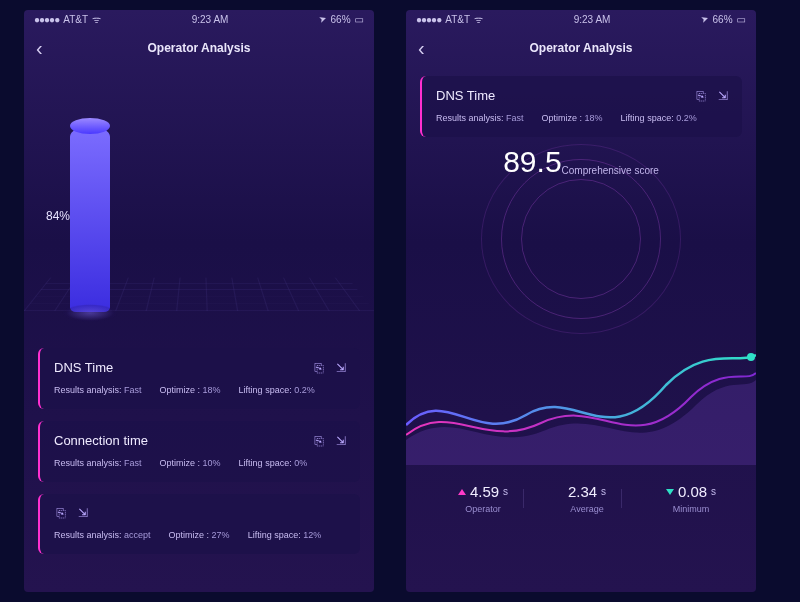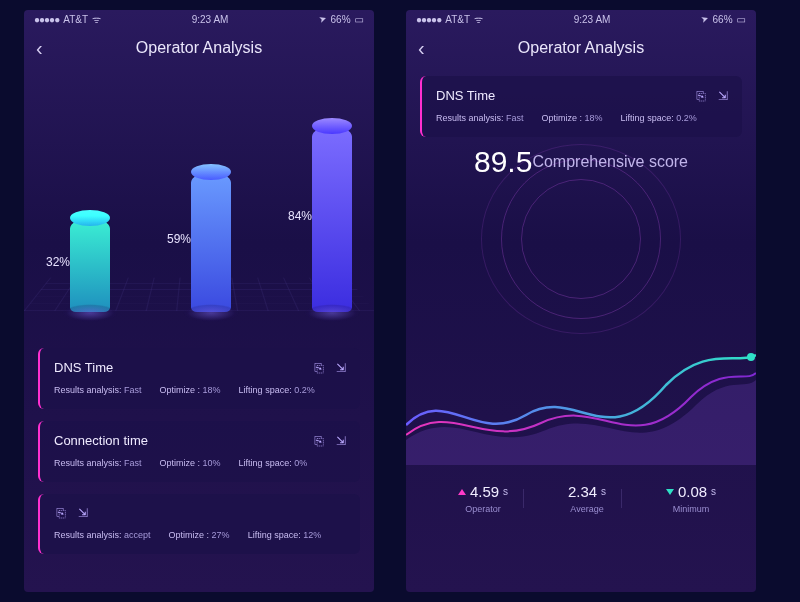--- a/index.html
+++ b/index.html
@@ -19,21 +19,21 @@
     overflow: hidden;
   }
   .status-bar {
     height: 18px; display: flex; align-items: center; justify-content: space-between;
     padding: 0 10px; font-size: 10px; color: #c9c2ea;
   }
   .status-left, .status-right { display: flex; align-items: center; gap: 4px; }
   .dots { letter-spacing: -1px; }
   .nav { height: 40px; display: flex; align-items: center; position: relative; }
   .back { position: absolute; left: 12px; font-size: 20px; color: #d5cef0; cursor: pointer; }
-  .title { margin: 8px auto; font-size: 16px; font-weight: 400; color: #eae6fb; }
+  .title { margin: 8px auto; font-size: 12px; font-weight: 700; color: #eae6fb; }
 
   
   .chart-area { height: 270px; position: relative; }
   .bars { position: absolute; bottom: 26px; left: 22px; right: 22px; display: flex; align-items: flex-end; justify-content: space-between; height: 220px; }
   .bar-wrap { display: flex; flex-direction: row; align-items: center; width: 64px; }
   .bar-label { font-size: 12px; color: #e8e3ff; margin-bottom: 6px; }
   .cyl { width: 52px; position: relative; border-radius: 26px 26px 8px 8px / 14px 14px 6px 6px; }
   .cyl::before { 
     content: ""; position: absolute; top: -8px; left: 0; right: 0; height: 16px;
     border-radius: 50%; background: inherit; filter: brightness(1.25);
@@ -68,21 +68,21 @@
   .card-icons { display:flex; gap:8px; color:#bba9ff; font-size:12px;}
   .icon-btn { width:14px; height:14px; display:inline-flex; align-items:center; justify-content:center; cursor:pointer; }
   .card-row { display:flex; gap:18px; font-size:9px; color:#a79bda; }
   .card-row span b { color:#c7bbf0; font-weight:500; }
   .detail-card { margin: 8px 14px; }
   .score-wrap { height: 190px; display:flex; flex-direction:row; align-items:flex-start; justify-content:center; position:relative; }
   .rings { position:absolute; width:220px; height:160px; top:14px; }
   .ring { position:absolute; border:1px solid rgba(180,80,220,.30); border-radius:50%; left:50%; top:50%; transform:translate(-50%,-50%);}
   .r1{width:120px;height:120px;} .r2{width:160px;height:160px;} .r3{width:200px;height:190px;opacity:.6}
   .score { font-size:30px; color:#fff; z-index:2; }
-  .score-label { font-size:16px; color:#c0b4ea; margin-top:8px; z-index:2;}
+  .score-label { font-size:10px; color:#c0b4ea; margin-top:20px; z-index:2;}
   .wave { position:relative; height:130px; }
   .wave svg { width:100%; height:100%; }
   .stats { display:flex; justify-content:space-around; padding:18px 10px 0 22px; }
   .stat { text-align:center; position:relative; padding:0 16px;}
   .stat:not(:last-child)::after{content:"";position:absolute;right:0;top:6px;bottom:6px;width:1px;background:rgba(170,150,240,.18);}
   .stat-val { font-size:15px; color:#f0ecff; display:flex; align-items:center; justify-content:center; gap:4px;}
   .stat-val small{font-size:10px; color:#c6bdee;}
   .tri-up{width:0;height:0;border-left:4px solid transparent;border-right:4px solid transparent;border-bottom:6px solid #ff3ac9;}
   .tri-dn{width:0;height:0;border-left:4px solid transparent;border-right:4px solid transparent;border-top:6px solid #2fe0c6;}
   .stat-lbl{font-size:9px;color:#9a8ed0;margin-top:4px;}
@@ -105,28 +105,20 @@
     </div>
   </div>
   <div class="nav">
     <span class="back">‹</span>
     <span class="title">Operator Analysis</span>
   </div>
 
   <div class="chart-area">
     <div class="grid"></div>
     <div class="bars">
-      <div class="bar-wrap">
-        <div class="bar-label">32%</div>
-        <div class="cyl b2"></div>
-      </div>
-      <div class="bar-wrap">
-        <div class="bar-label">59%</div>
-        <div class="cyl b3"></div>
-      </div>
       <div class="bar-wrap">
         <div class="bar-label">84%</div>
         <div class="cyl b4"></div>
       </div>
     </div>
   </div>
 
   <div class="cards">
     <div class="card">
       <div class="card-head">

